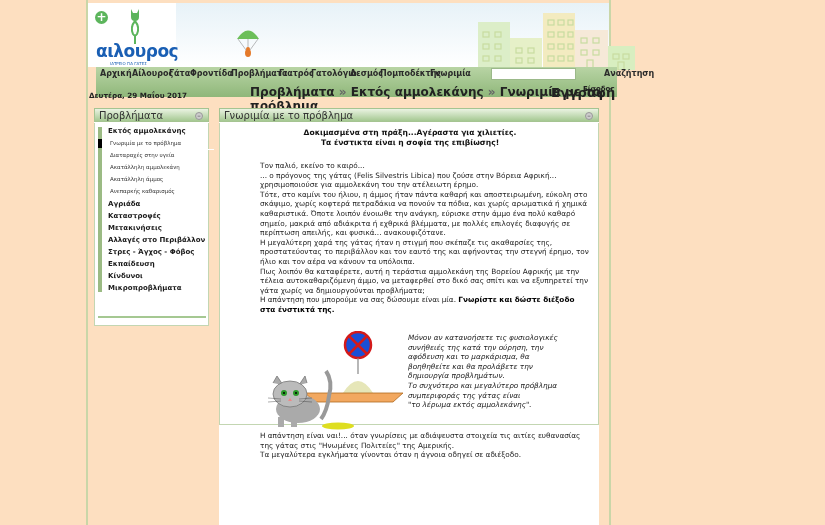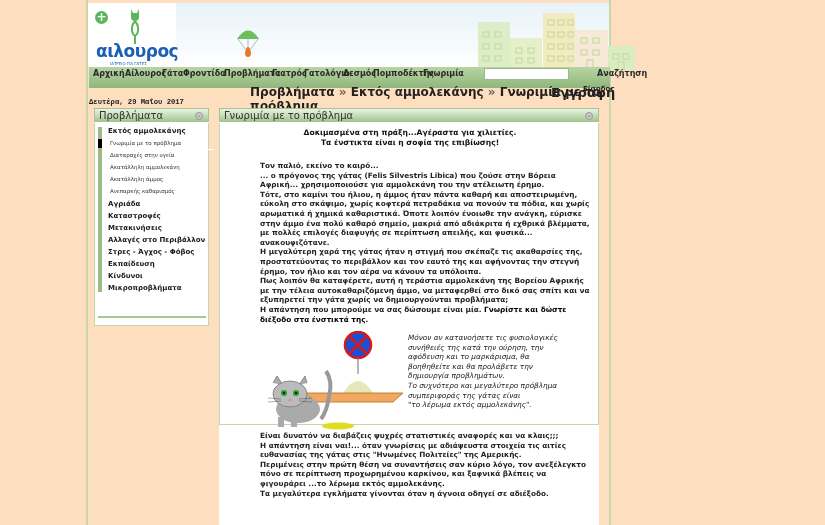--- a/index.html
+++ b/index.html
@@ -6,26 +6,26 @@
   html, body { width: 825px; height: 525px; overflow: hidden; background: #fddfc0; font-family: "DejaVu Sans", sans-serif; }
   #page { position: absolute; left: 86px; top: 0; width: 525px; height: 525px; background: #fddfc0; border-left: 2px solid #c9d6a8; border-right: 2px solid #c9d6a8; }
   #header { position: absolute; left: 0; top: 3px; width: 521px; height: 64px; background: linear-gradient(#e7f2f8, #ffffff); }
   #logo { position: absolute; left: 0; top: 0; width: 88px; height: 64px; background: #fff; }
   #logo .plus { position: absolute; left: 7px; top: 8px; width: 13px; height: 13px; border-radius: 50%; background: #5cb55c; color: #fff; font-size: 12px; line-height: 13px; text-align: center; font-weight: bold; }
   #logo .cat { position: absolute; left: 40px; top: 4px; width: 14px; height: 38px; }
   #logo .name { position: absolute; left: 8px; top: 38px; font-size: 17px; color: #1a5fb4; font-weight: bold; letter-spacing: -0.5px; }
   #logo .sub { position: absolute; left: 22px; top: 58px; font-size: 4px; color: #1a5fb4; }
   #parachute { position: absolute; left: 148px; top: 25px; }
   #city { position: absolute; left: 335px; top: 5px; width: 260px; height: 62px; }
-  #nav { position: absolute; left: 1px; top: 67px; width: 521px; height: 21px; background: linear-gradient(#b8d4a4, #8fb77a); }
+  #nav { position: absolute; left: 8px; top: 67px; width: 521px; height: 30px; background: linear-gradient(#b8d4a4, #8fb77a); }
   .nav-item { position: absolute; top: 2px; font-size: 8px; font-weight: bold; color: #2a2a2a; white-space: nowrap; }
   #search-input { position: absolute; left: 395px; top: 1px; width: 85px; height: 12px; background: #fff; border: 1px solid #9bb98a; }
   #search-btn { position: absolute; left: 482px; top: 2px; font-size: 8px; font-weight: bold; color: #2a2a2a; margin-left: 26px; }
   #infobar { position: absolute; left: 0; top: 82px; width: 521px; height: 14px; font-size: 7.2px; font-weight: bold; color: #222; }
-  #date { position: absolute; left: 1px; top: 16px; font-family: Liberation Mono, monospace; }
+  #date { position: absolute; left: 1px; top: 9px; }
   #crumbs { position: absolute; left: 162px; top: 3px; font-size: 12px; }
   #crumbs .sep { color: #666; }
   #register { position: absolute; left: 463px; top: 3px; font-size: 13px; }
   #login { position: absolute; left: 495px; top: 3px; font-size: 7px; }
 
   .panel-head { height: 14px; background: linear-gradient(#eaf3e2, #a5c892); border: 1px solid #a5c492; position: relative; }
   .panel-head .title { position: absolute; left: 4px; top: 1px; font-size: 10px; color: #333; }
   .panel-head .collapse { position: absolute; right: 5px; top: 3px; width: 8px; height: 8px; border-radius: 50%; background: #ccc; border: 1px solid #999; font-size: 7px; line-height: 6px; text-align: center; color: #444; }
 
   #left { position: absolute; left: 6px; top: 108px; width: 115px; height: 218px; background: #fff; }
@@ -33,21 +33,21 @@
   #left .list { position: absolute; left: 3px; top: 4px; width: 112px; border-left: 4px solid #9bbb84; height: 165px; }
   .cat-item { position: absolute; left: 6px; font-size: 7px; font-weight: bold; color: #1a1a1a; white-space: nowrap; }
   .sub-item { position: absolute; left: 8px; font-size: 5.5px; color: #333; white-space: nowrap; }
   .sub-item.active::before { content: ""; position: absolute; left: -12px; top: -1px; width: 4px; height: 9px; background: #000; }
   .sub-item.active::after { content: ""; position: absolute; left: -8px; top: -2px; width: 112px; height: 11px; background: transparent; border-bottom: 1px solid #fff; }
   #left .divider { position: absolute; left: 3px; top: 193px; width: 108px; height: 2px; background: #a5c892; }
 
   #main { position: absolute; left: 131px; top: 108px; width: 380px; height: 417px; background: #fff; }
   #main .body { position: absolute; left: 0; top: 15px; width: 380px; height: 302px; border: 1px solid #c3d6b2; border-top: none; }
   #tagline { position: absolute; left: 0; top: 5px; width: 380px; text-align: center; font-size: 7.6px; font-weight: bold; color: #111; line-height: 10px; }
-  .para { position: absolute; left: 40px; width: 330px; font-size: 7.3px; color: #222; line-height: 9.6px; font-weight: bold; }
+  .para { position: absolute; left: 40px; width: 330px; font-size: 7.3px; color: #222; line-height: 9.6px; }
   .para b { color: #000; }
   #figure { position: absolute; left: 43px; top: 208px; width: 140px; height: 100px; }
   #fig-text { position: absolute; left: 188px; top: 210px; width: 155px; font-size: 7.3px; color: #222; line-height: 9.6px; font-style: italic; }
 </style>
 </head>
 <body>
 
 <div id="page">
 
   <div id="header">
@@ -205,21 +205,19 @@
         <rect x="28" y="86" width="6" height="10" fill="#aaa"></rect>
       </svg>
 
       <div id="fig-text">
         <div>Μόνον αν κατανοήσετε τις φυσιολογικές συνήθειές της κατά την ούρηση, την αφόδευση και το μαρκάρισμα, θα βοηθηθείτε και θα προλάβετε την δημιουργία προβλημάτων.</div>
         <div>Το συχνότερο και μεγαλύτερο πρόβλημα συμπεριφοράς της γάτας είναι</div>
         <div>"το λέρωμα εκτός αμμολεκάνης".</div>
       </div>
 
       <div class="para" style="top:308px">
-        <div>Είναι δυνατόν να διαβάζεις ψυχρές στατιστικές αναφορές και να κλαις;;;</div>
         <div>Η απάντηση είναι ναι!... όταν γνωρίσεις με αδιάψευστα στοιχεία  τις αιτίες ευθανασίας της γάτας στις "Ηνωμένες Πολιτείες" της Αμερικής.</div>
-        <div>Περιμένεις στην πρώτη θέση να συναντήσεις σαν κύριο λόγο, τον ανεξέλεγκτο πόνο σε περίπτωση προχωρημένου καρκίνου, και ξαφνικά βλέπεις να φιγουράρει ...το λέρωμα εκτός αμμολεκάνης.</div>
         <div>Τα μεγαλύτερα εγκλήματα γίνονται όταν η άγνοια οδηγεί σε αδιέξοδο.</div>
       </div>
     </div>
   </div>
 
 </div>
 
 </body></html>

